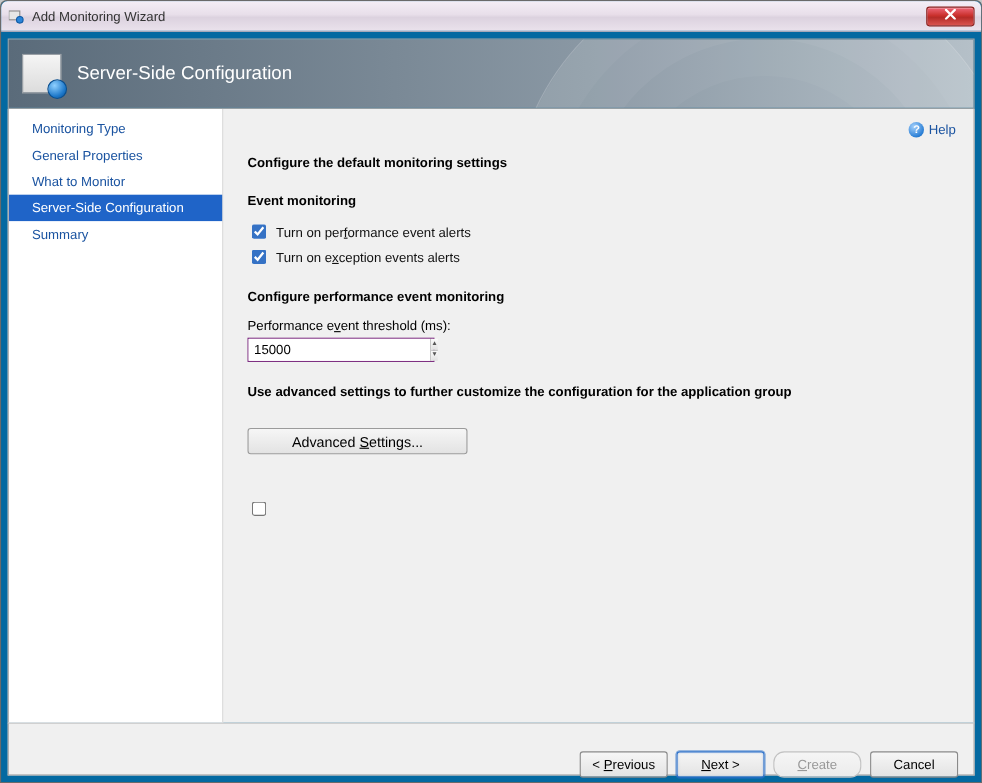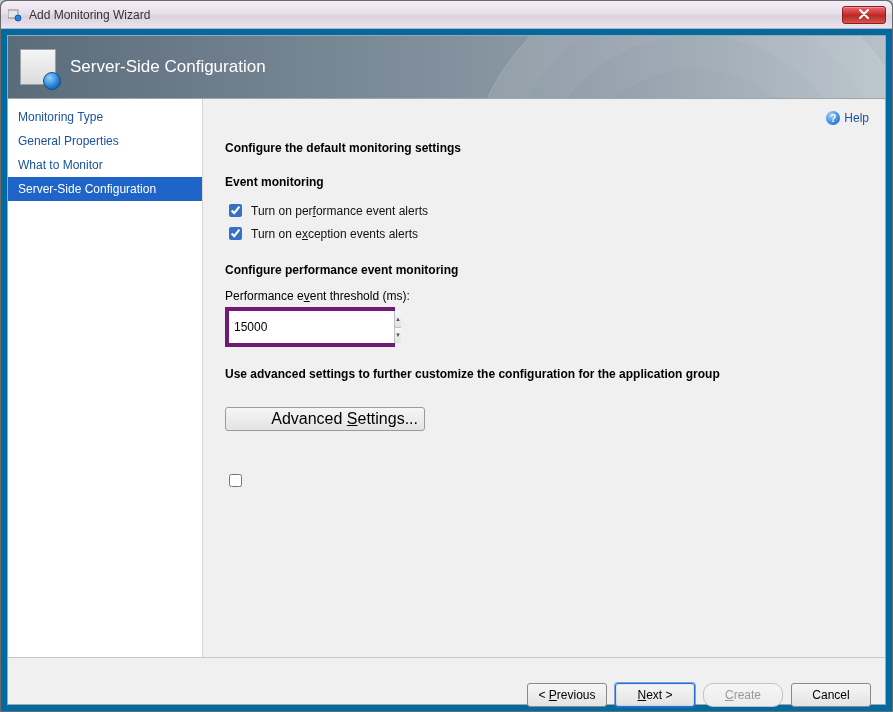--- a/index.html
+++ b/index.html
@@ -91,21 +91,21 @@
     overflow:hidden;
     min-height:0;
   }
   .sidebar {
     width:195px;
     background:#fff;
     border-right:1px solid #d6d6d6;
     padding-top:6px;
   }
   .nav-item {
-    padding:5px 10px;
+    padding:5px 21px;
     color:#1a53a0;
     cursor:pointer;
   }
   .nav-item.active {
     background:#1f64c8;
     color:#fff;
   }
   .content {
     flex:1;
     position:relative;
@@ -123,34 +123,34 @@
     color:#fff;font-size:10px;font-weight:bold;
     display:flex;align-items:center;justify-content:center;
   }
   .section-title { font-weight:700; margin:20px 0 12px 0;}
   .section-title.first { margin-top:26px;}
   .check-row { display:flex;align-items:center;gap:6px;margin:4px 0; }
   .check-row input[type=checkbox]{ width:13px;height:13px;accent-color:#3572c5;}
   .check-row label{ color:#111; }
   .field-label { margin:6px 0 4px 0;}
   .spinner {
-    display:flex;width:170px;height:40px;
-    border:4px solid #701a75;background:#fff;
+    display:flex;width:170px;height:22px;
+    border:1px solid #701a75;background:#fff;
   }
   .spinner input{
     flex:1;border:none;outline:none;padding:0 5px;font-family:inherit;font-size:12px;
   }
   .spin-btns{width:17px;display:flex;flex-direction:column;border-left:1px solid #c0c0c0;}
   .spin-btn{flex:1;background:linear-gradient(#fafafa,#e1e1e1);display:flex;align-items:center;justify-content:center;font-size:6px;color:#555;cursor:pointer;}
   .spin-btn+.spin-btn{border-top:1px solid #c0c0c0;}
   .adv-btn{
     width:200px;height:24px;margin-top:14px;
     background:linear-gradient(#f6f6f6,#e3e3e3);
     border:1px solid #9b9b9b;border-radius:3px;
-    font-family:inherit;font-size:16px;cursor:pointer;text-align:right;
+    font-family:inherit;font-size:13px;cursor:pointer;
   }
   .footer{
     height:48px;
     margin:0 6px 6px 6px;
     border:1px solid #a4a4a4;
     border-top:1px solid #c9c9c9;
     background:#f0f0f0;
     display:flex;align-items:center;justify-content:flex-end;
     gap:8px;padding:0 14px;
   }
@@ -195,20 +195,21 @@
     <div class="swirl"></div>
   </div>
 
   <div class="body">
 
     <div class="sidebar">
       <div class="nav-item">Monitoring Type</div>
       <div class="nav-item">General Properties</div>
       <div class="nav-item">What to Monitor</div>
       <div class="nav-item active">Server-Side Configuration</div>
+      <div class="nav-item">Summary</div>
     </div>
 
     <div class="content">
 
       <div class="help">
         <span class="help-icon">?</span>
         <span>Help</span>
       </div>
 
       <div class="section-title first">Configure the default monitoring settings</div>

